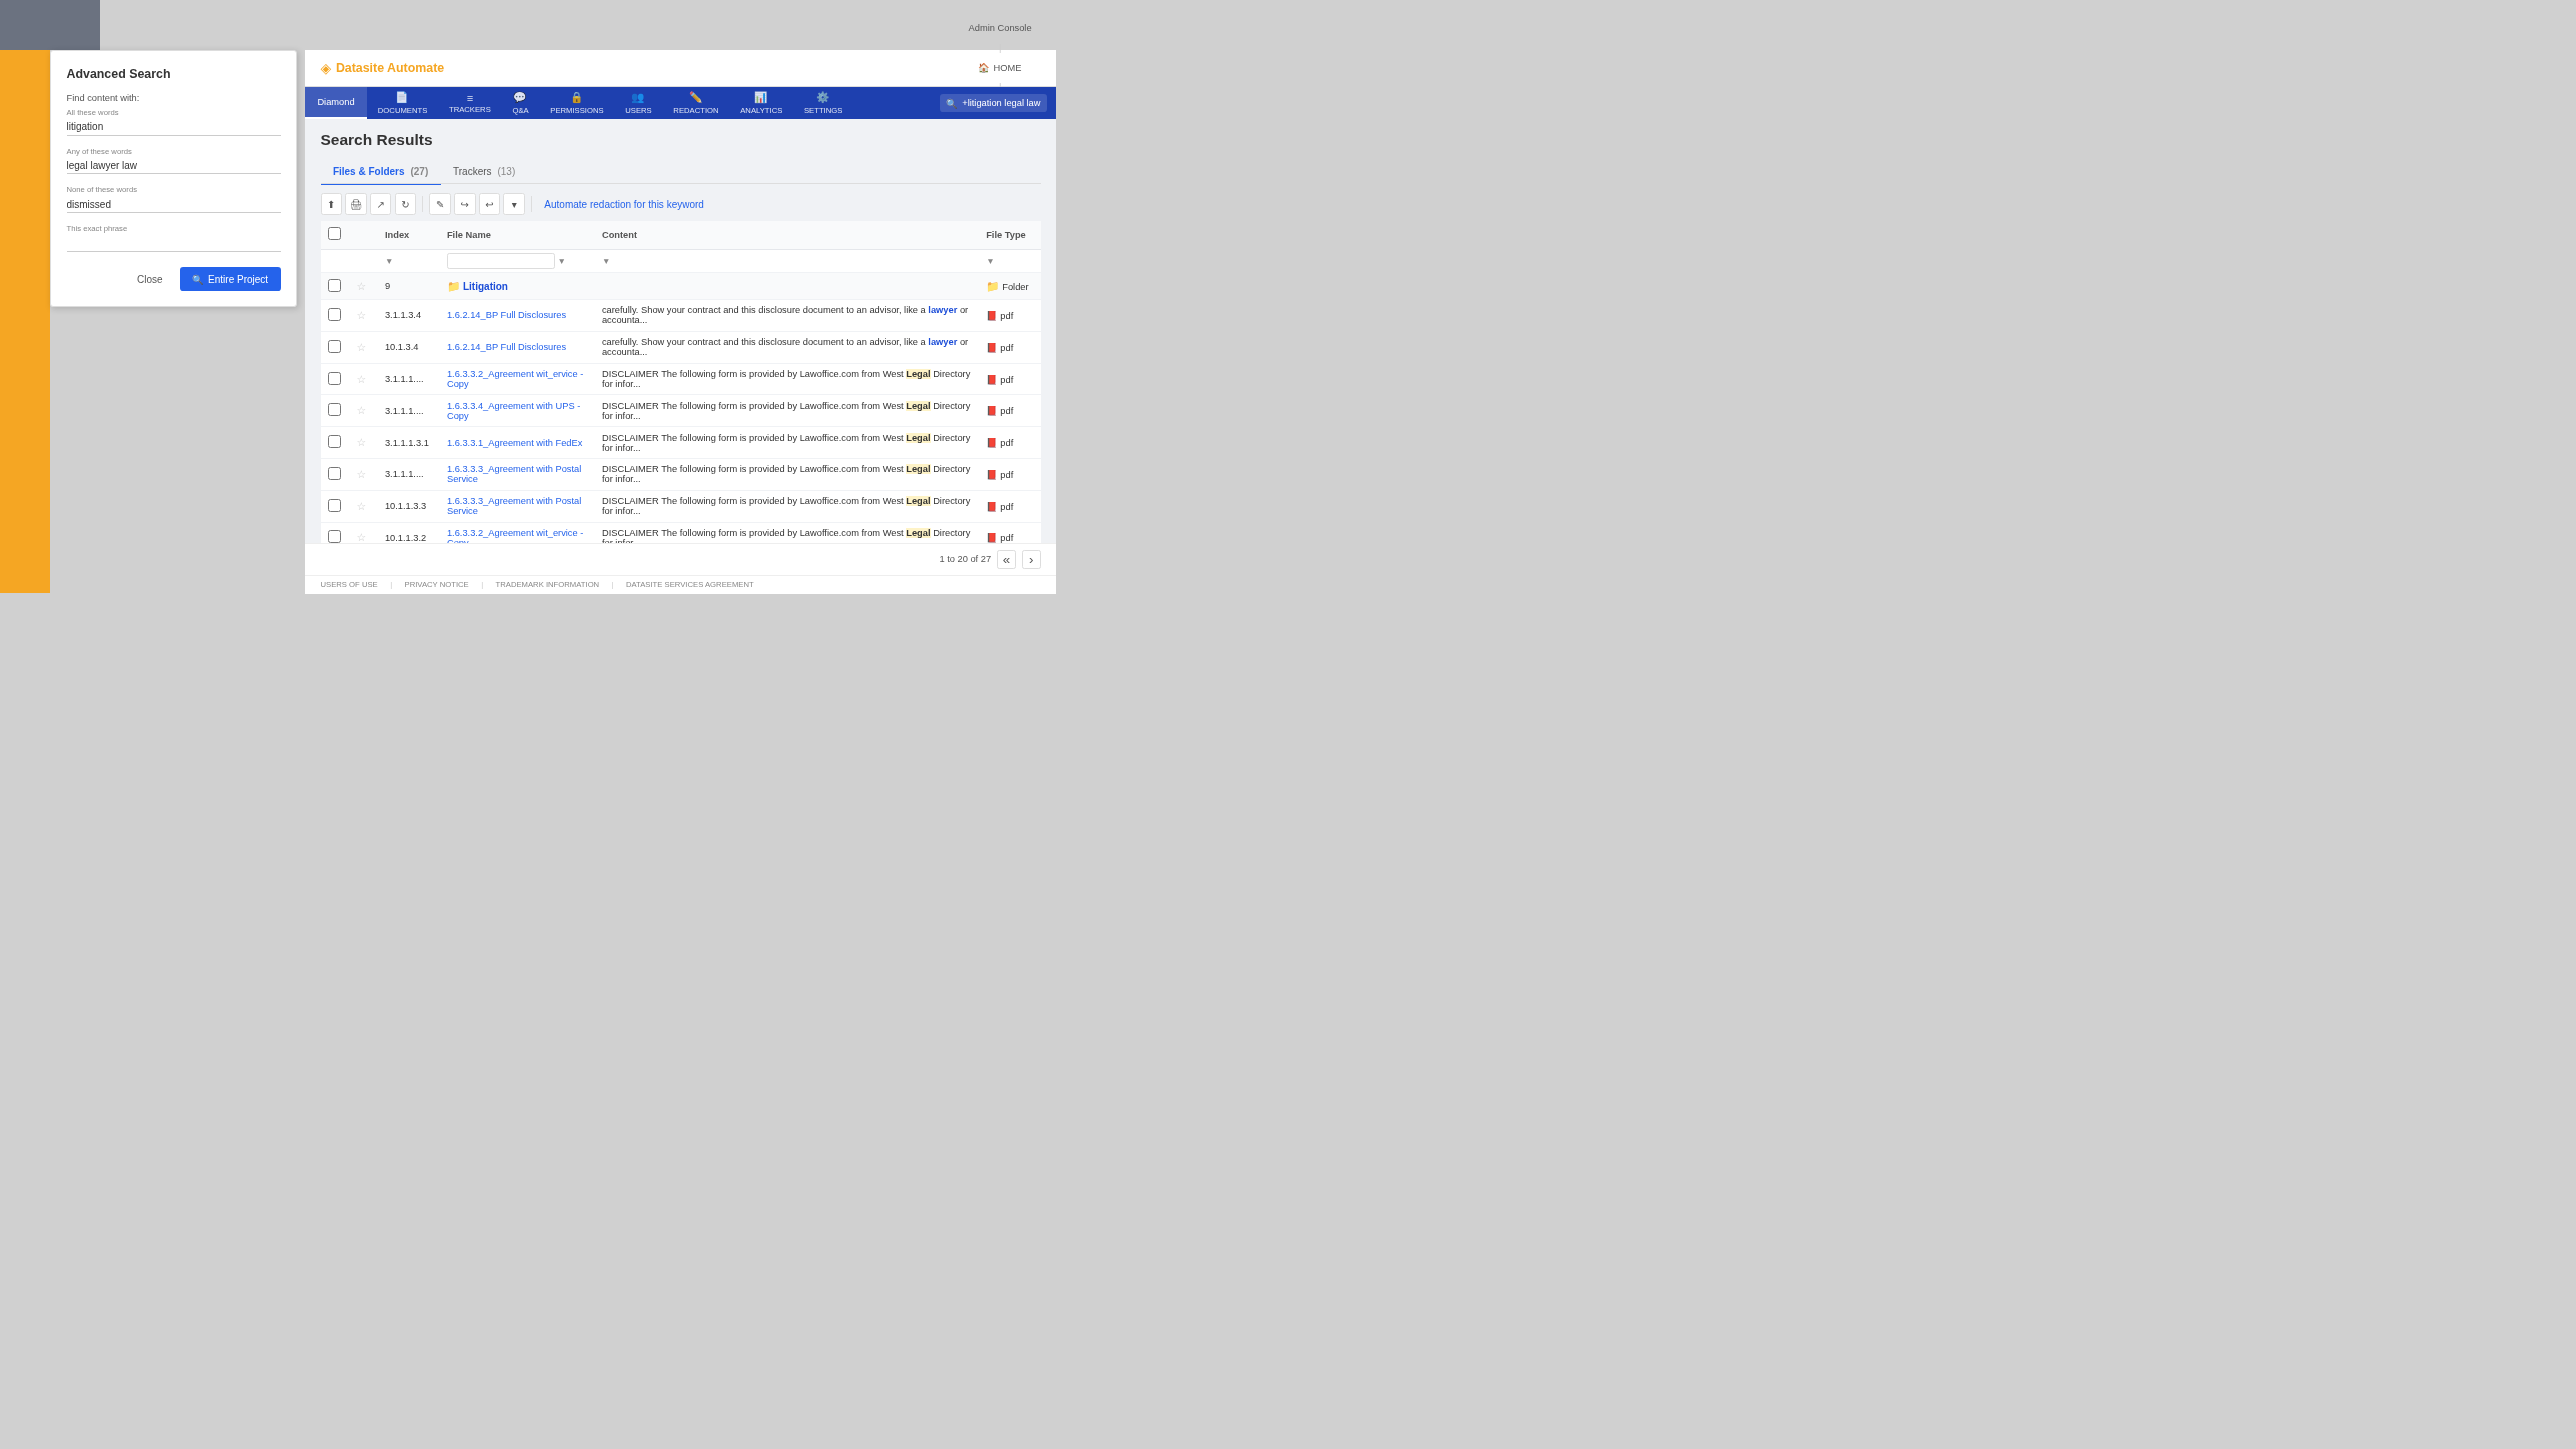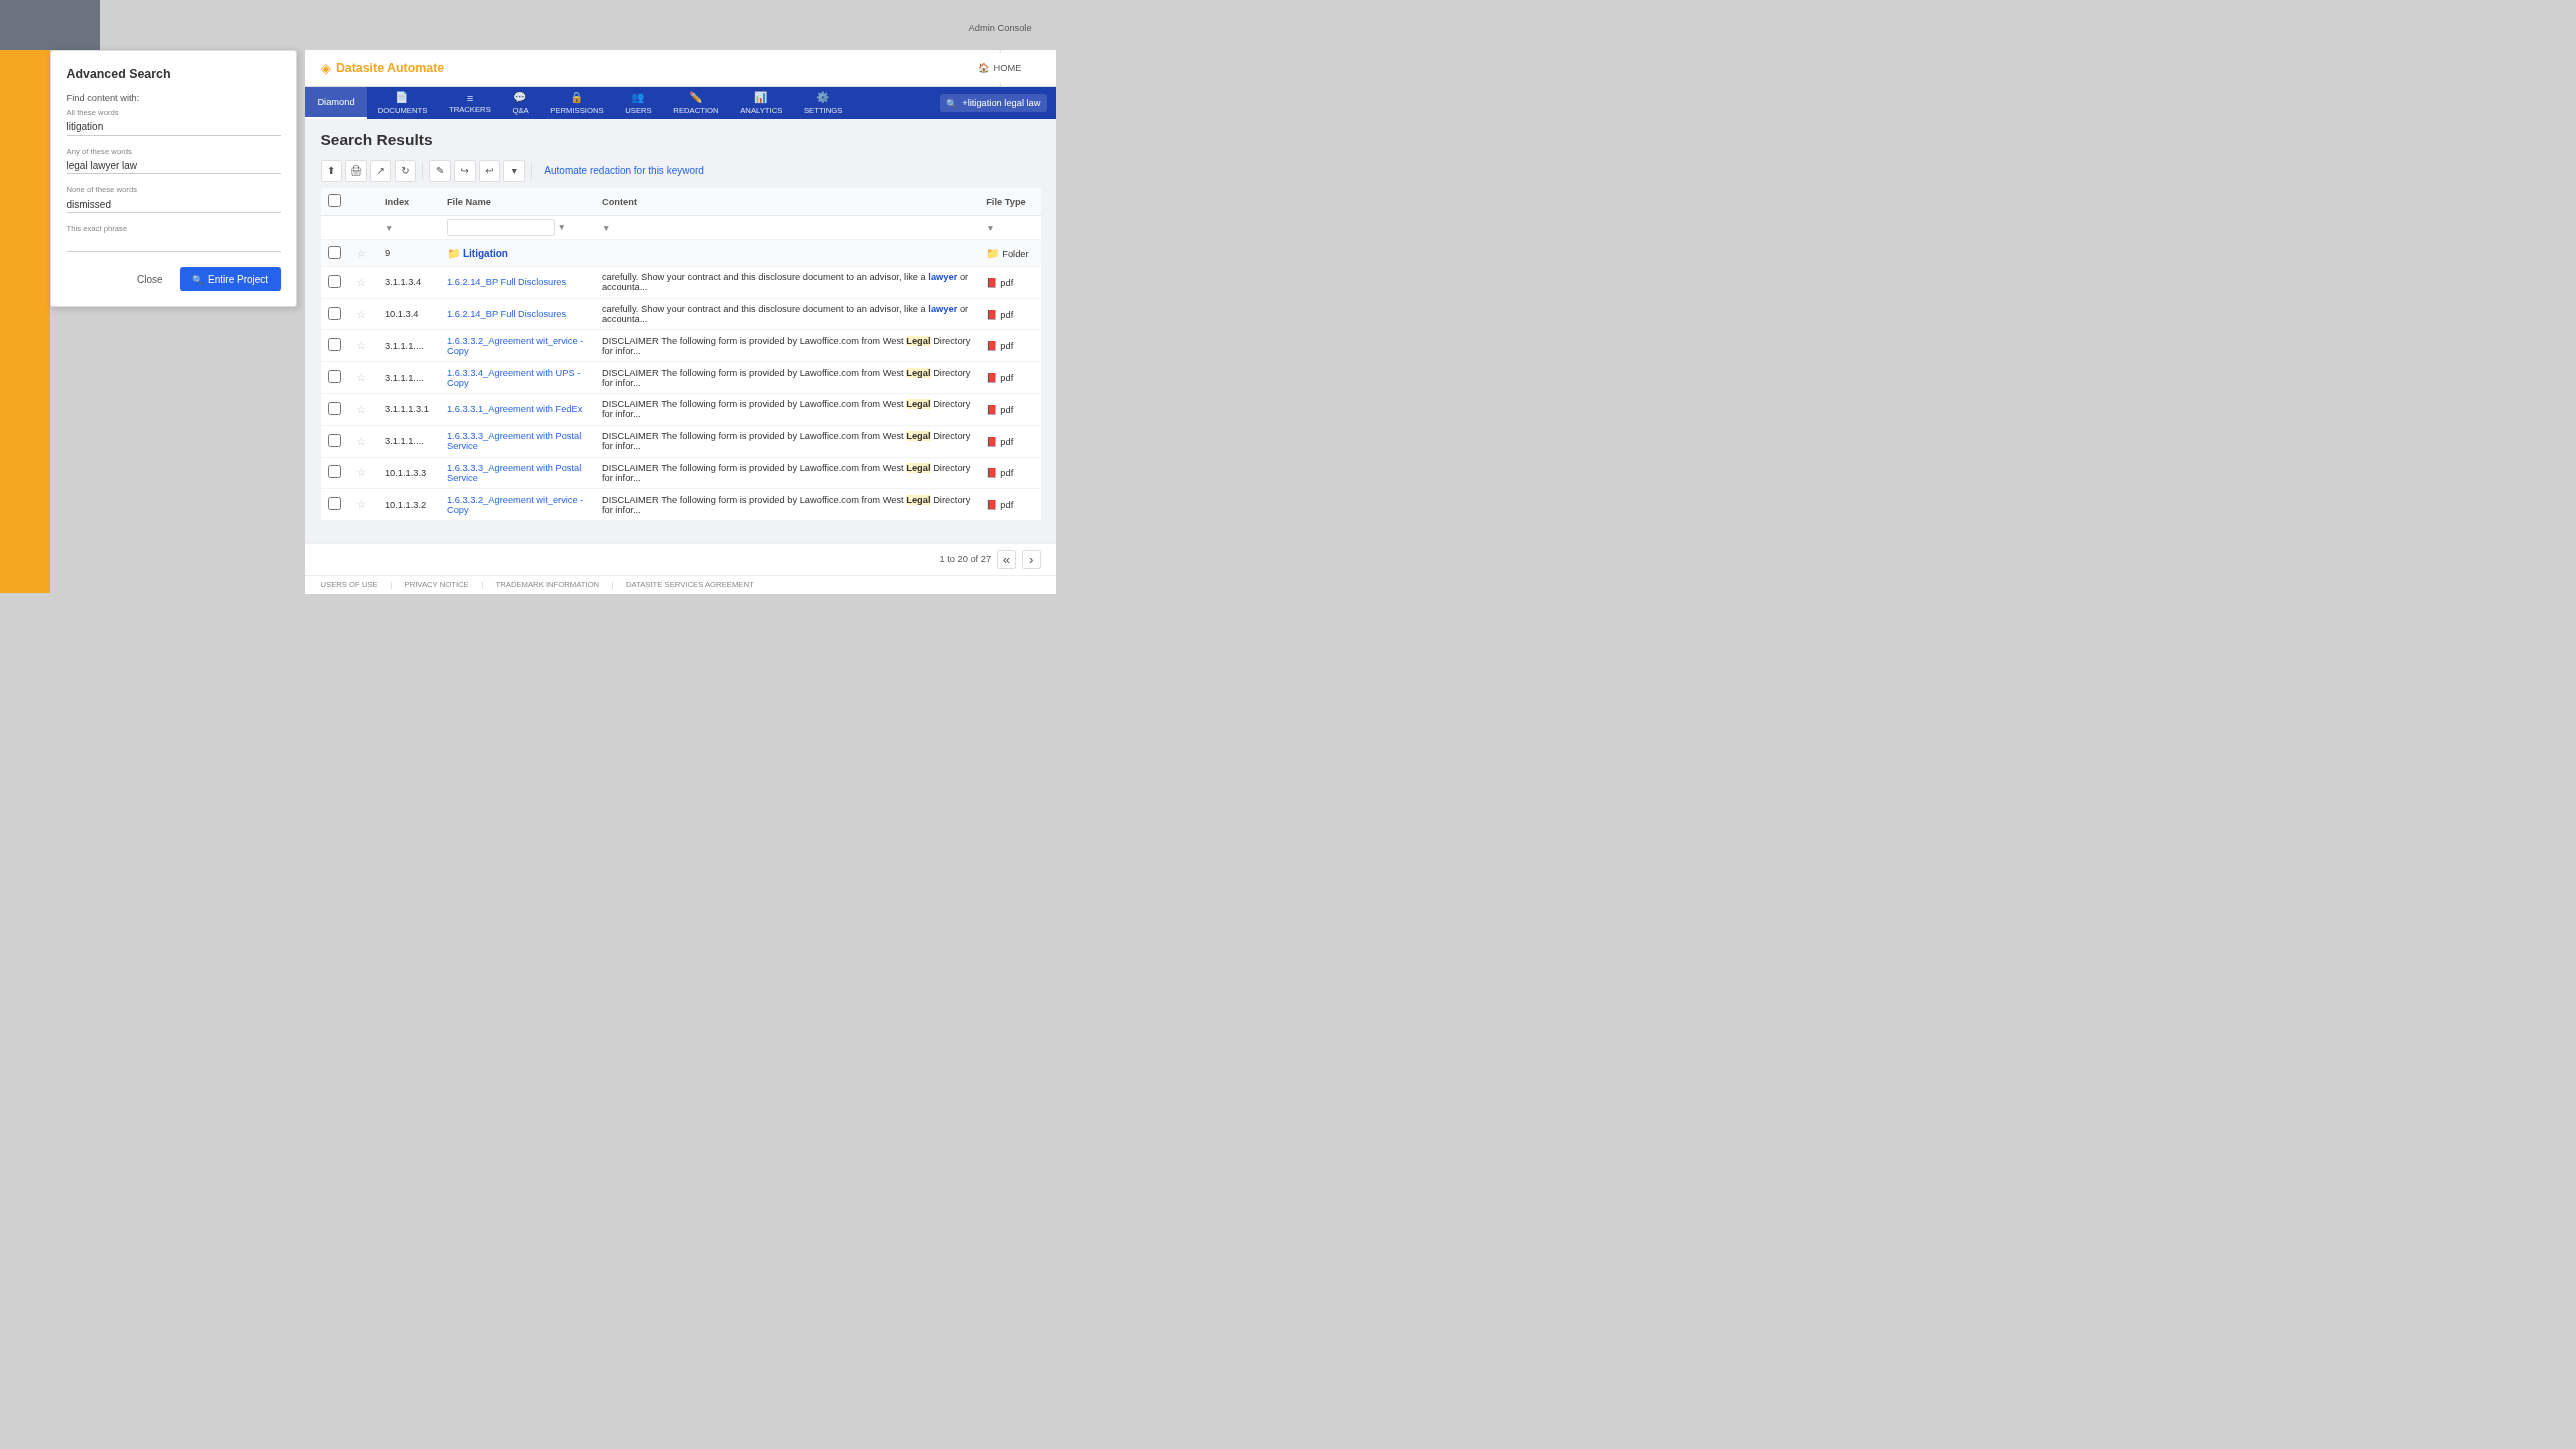--- a/index.html
+++ b/index.html
@@ -310,20 +310,30 @@
     <div class="nav-spacer"></div>
     <div class="nav-search">
       <span>🔍</span>
       <span>+litigation legal law</span>
     </div>
   </div>
 
   <div class="content">
     <div class="page-title">Search Results</div>
 
+    <div class="result-tabs">
+      <div class="result-tab active">
+        <span>Files &amp; Folders</span>
+        <span class="tab-count">(27)</span>
+      </div>
+      <div class="result-tab">
+        <span>Trackers</span>
+        <span class="tab-count">(13)</span>
+      </div>
+    </div>
 
     <div class="toolbar">
       <button class="toolbar-btn" title="Upload">⬆</button>
       <button class="toolbar-btn" title="Print">🖨</button>
       <button class="toolbar-btn" title="Export">↗</button>
       <button class="toolbar-btn" title="Refresh">↻</button>
       <div class="toolbar-sep"></div>
       <button class="toolbar-btn" title="Edit">✎</button>
       <button class="toolbar-btn" title="Share">↪</button>
       <button class="toolbar-btn" title="Restore">↩</button>

